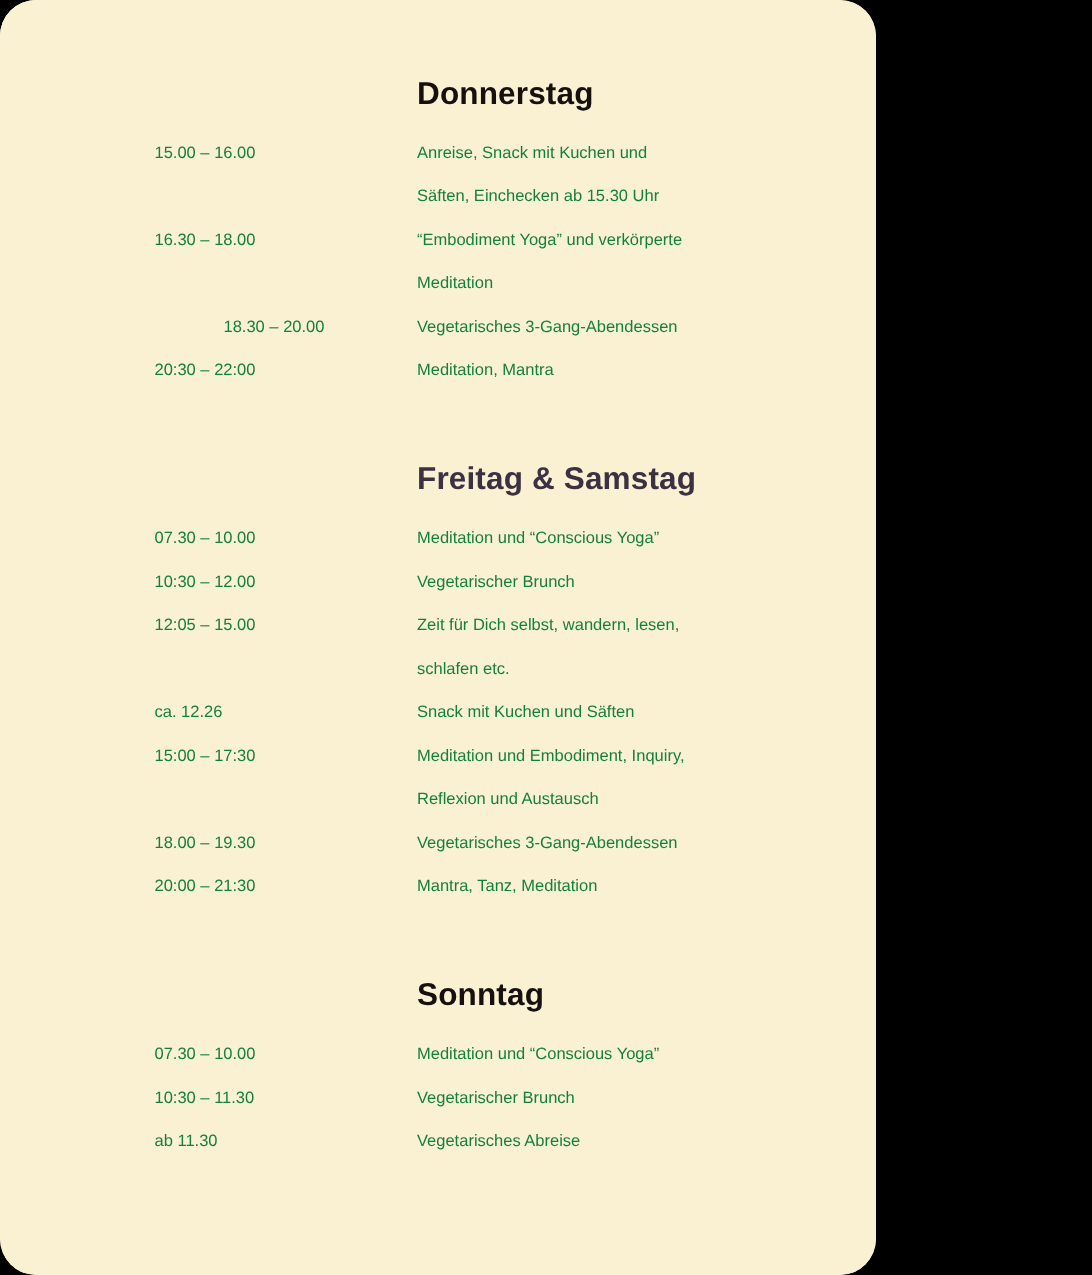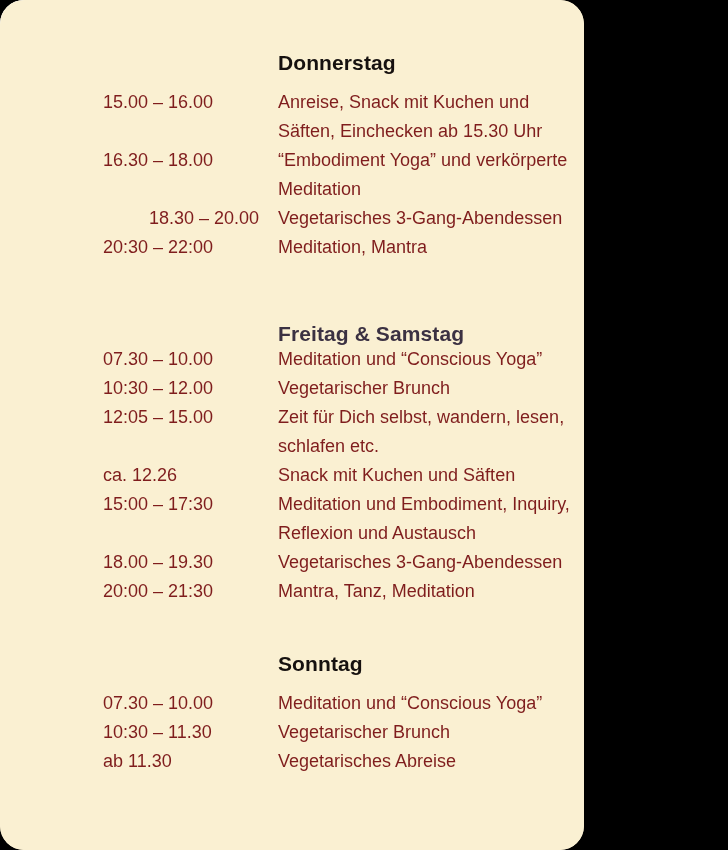--- a/index.html
+++ b/index.html
@@ -65,23 +65,23 @@
   }
   .heading-dark {
     color: #16110f;
   }
   .heading-plum {
     color: #3b3142;
   }
   .row-time,
   .row-desc {
     position: absolute;
-    font-size: 18px;
+    font-size: 11px;
     line-height: 29px;
-    color: #7f1d1d;
+    color: #15803d;
     white-space: pre;
   }
   .row-time {
     left: 103px;
     width: 170px;
   }
   .row-desc {
     left: 278px;
     width: 420px;
   }
@@ -103,21 +103,21 @@
         <div class="row-desc cont" style="top: 117px;">Säften, Einchecken ab 15.30 Uhr</div>
         <div class="row-time" style="top: 146px;">16.30 – 18.00</div>
         <div class="row-desc" style="top: 146px;">“Embodiment Yoga” und verkörperte</div>
         <div class="row-desc cont" style="top: 175px;">Meditation</div>
         <div class="row-time" style="top: 204px; margin-left: 46px;">18.30 – 20.00</div>
         <div class="row-desc" style="top: 204px;">Vegetarisches 3-Gang-Abendessen</div>
         <div class="row-time" style="top: 233px;">20:30 – 22:00</div>
         <div class="row-desc" style="top: 233px;">Meditation, Mantra</div>
       </div>
       <div class="section" style="top: 0px;">
-        <div class="section-heading heading-plum" style="top: 321px; text-align: right;">Freitag &amp; Samstag</div>
+        <div class="section-heading heading-plum" style="top: 307px; text-align: right;">Freitag &amp; Samstag</div>
         <div class="row-time" style="top: 345px;">07.30 – 10.00</div>
         <div class="row-desc" style="top: 345px;">Meditation und “Conscious Yoga”</div>
         <div class="row-time" style="top: 374px;">10:30 – 12.00</div>
         <div class="row-desc" style="top: 374px;">Vegetarischer Brunch</div>
         <div class="row-time" style="top: 403px;">12:05 – 15.00</div>
         <div class="row-desc" style="top: 403px;">Zeit für Dich selbst, wandern, lesen,</div>
         <div class="row-desc cont" style="top: 432px;">schlafen etc.</div>
         <div class="row-time" style="top: 461px;">ca. 12.26</div>
         <div class="row-desc" style="top: 461px;">Snack mit Kuchen und Säften</div>
         <div class="row-time" style="top: 490px;">15:00 – 17:30</div>

